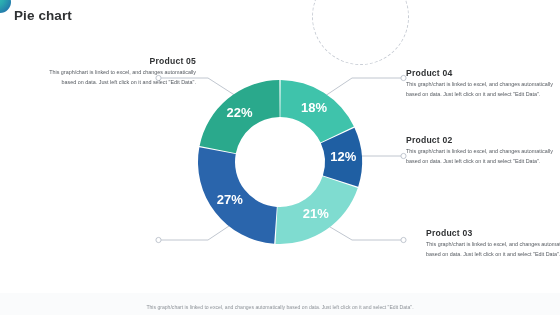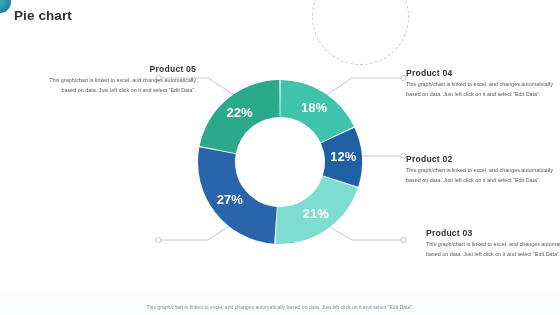--- a/index.html
+++ b/index.html
@@ -68,23 +68,23 @@
     margin-bottom:2px;
   }
   .callout .c-body {
     font-size:5.4px; line-height:1.82;
     color:#565b61;
   }
   .callout.right { text-align:left; }
   .callout.left  { text-align:right; }
 
   .c-p01 { left:406px; top:68px; }
-  .c-p02 { left:406px; top:154px; }
+  .c-p02 { left:406px; top:135px; }
   .c-p03 { left:426px; top:228px; }
-  .c-p05 { left:48px;  top:64px;  }
+  .c-p05 { left:48px;  top:56px;  }
   .c-p04 { left:48px;  top:226px; }
 
   
   .footer-bar {
     position:absolute; left:0; bottom:0;
     width:560px; height:22px;
     background:#fafbfc;
   }
   .footer-text {
     position:absolute; left:0; bottom:5px;

